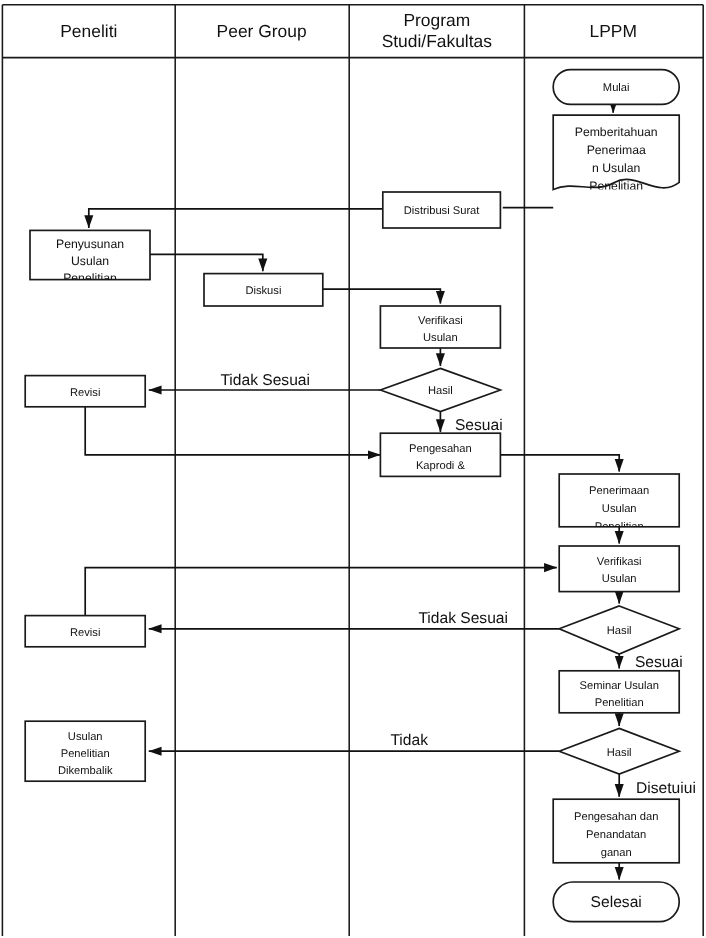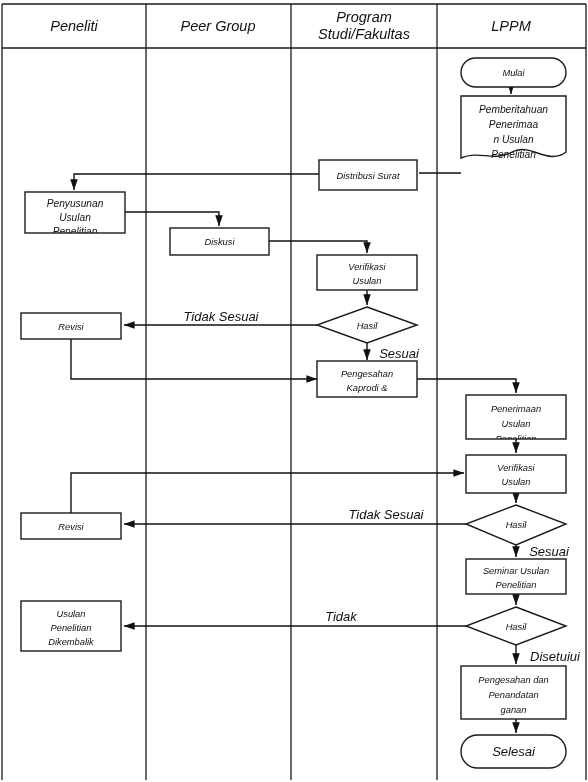--- a/index.html
+++ b/index.html
@@ -10,21 +10,20 @@
   body {
     width: 588px;
     height: 782px;
     font-family: "Liberation Sans", sans-serif;
     overflow: hidden;
   }
   #diagram-root {
     position: relative;
     width: 564px;
     height: 782px;
-    font-style: italic;
   }
   svg.flow {
     display: block;
     width: 588px;
     height: 782px;
   }
   .lane-line {
     stroke: #1a1a1a;
     stroke-width: 1.3;
     fill: none;

